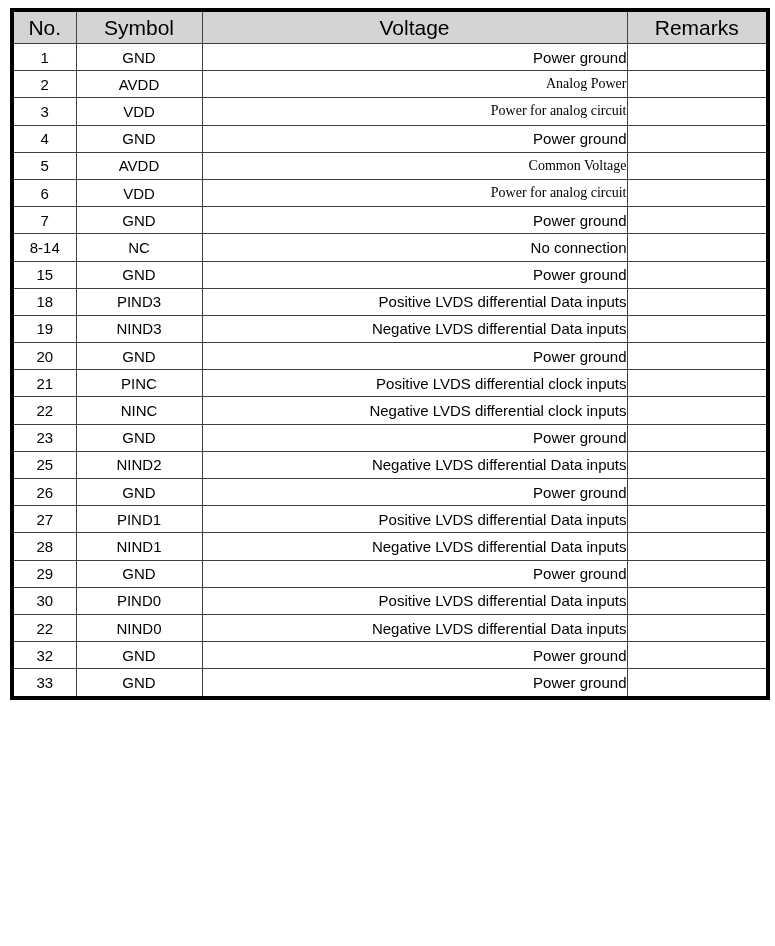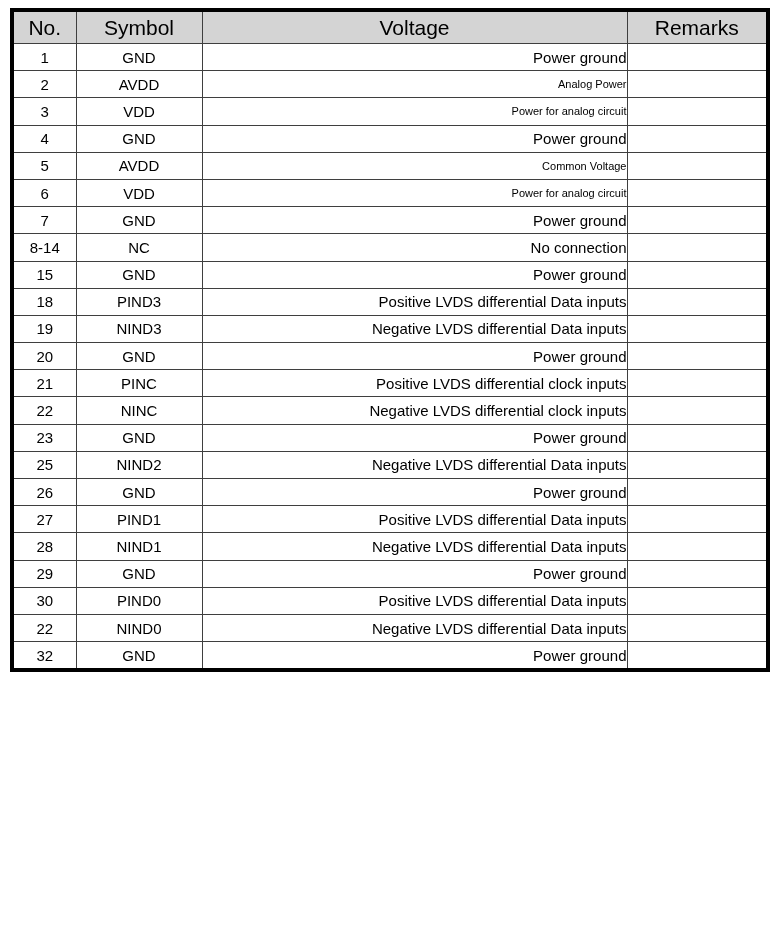--- a/index.html
+++ b/index.html
@@ -45,21 +45,21 @@
     font-size: 15px;
     vertical-align: middle;
     background: #ffffff;
   }
   .col-no      { width: 64px;  }
   .col-symbol  { width: 126px; }
   .col-func    { width: 425px; }
   .col-remarks { width: 141px; }
   td.cell-no, td.cell-symbol { text-align: center; }
   td.cell-func { text-align: right; padding-left: 9px; }
-  td.cell-func.small { font-size: 11px; }
+  td.cell-func.small { font-size: 14px; font-family: Liberation Serif, serif; }
   td.cell-remarks { }
 </style>
 </head>
 <body>
 
 <div class="page">
   <table class="pin-table">
     <colgroup>
       <col class="col-no">
       <col class="col-symbol">
@@ -206,15 +206,21 @@
           <td class="cell-symbol">NIND0</td>
           <td class="cell-func">Negative LVDS differential Data inputs</td>
           <td class="cell-remarks"></td>
         </tr>
         <tr>
           <td class="cell-no">32</td>
           <td class="cell-symbol">GND</td>
           <td class="cell-func">Power ground</td>
           <td class="cell-remarks"></td>
         </tr>
+        <tr>
+          <td class="cell-no">33</td>
+          <td class="cell-symbol">GND</td>
+          <td class="cell-func">Power ground</td>
+          <td class="cell-remarks"></td>
+        </tr>
       </tbody>
   </table>
 </div>
 
 </body></html>

